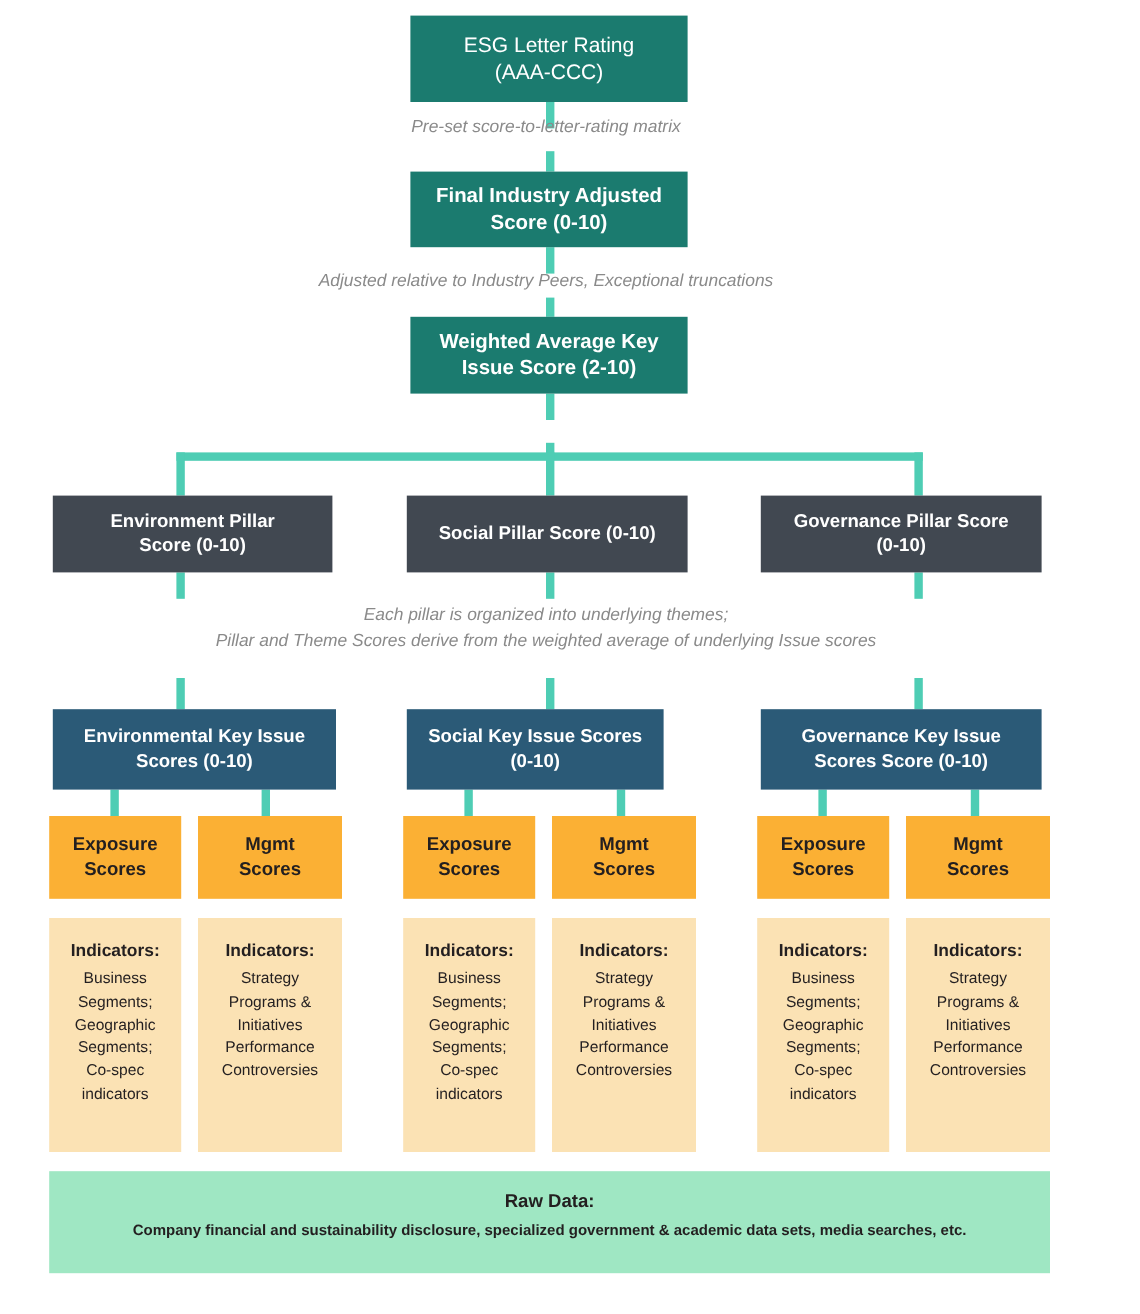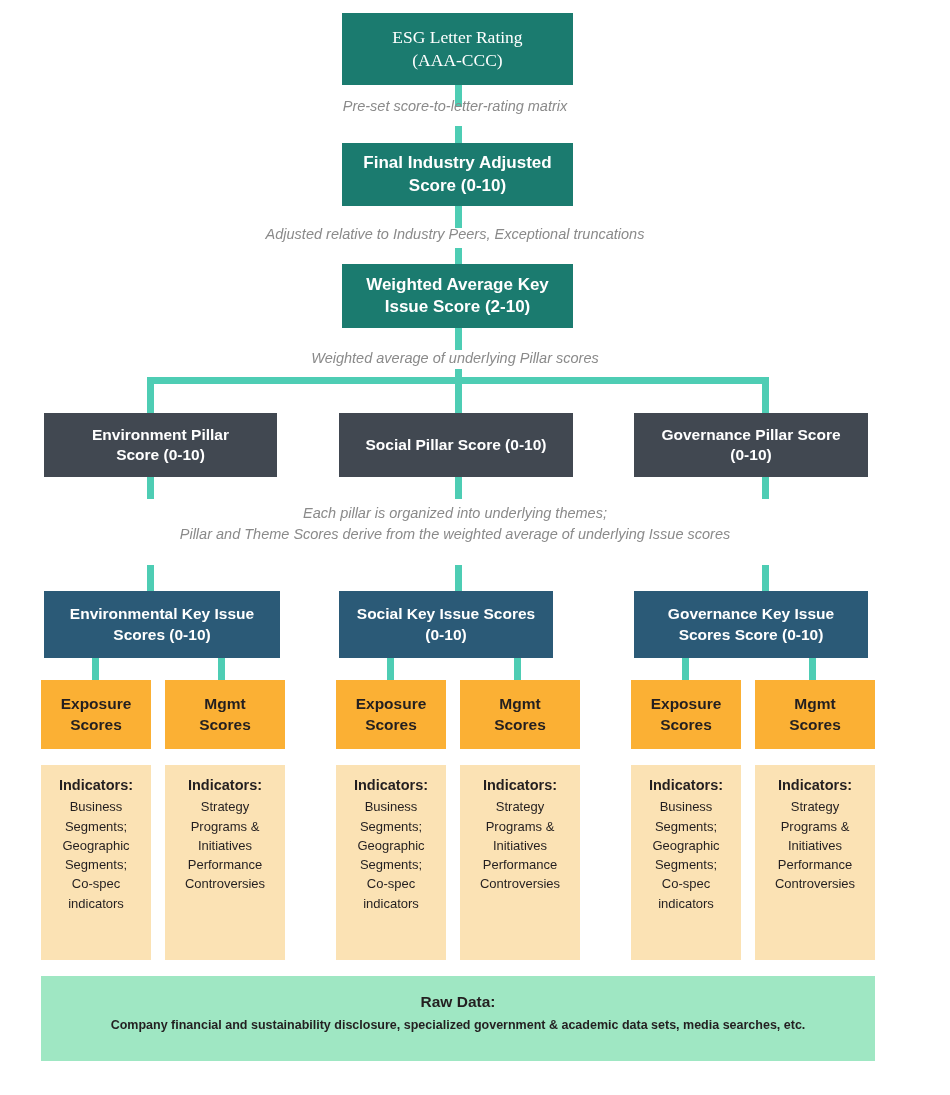--- a/index.html
+++ b/index.html
@@ -70,21 +70,21 @@
     font-weight: bold;
     font-size: 15.5px;
   }
 
   .box-cream {
     background: #fbe2b4;
     color: #231f20;
     display: block;
     text-align: center;
     font-size: 13px;
-    padding-top: 10px;
+    padding-top: 18px;
     line-height: 1.48;
   }
   .box-cream .ind-head {
     font-weight: bold;
     font-size: 14.5px;
     display: block;
     margin-bottom: 1px;
   }
   .box-cream .ind-body {
     display: block;
@@ -146,34 +146,33 @@
   <div class="conn v" style="left:455px; top:565px; height:26px;"></div>
   <div class="conn v" style="left:762px; top:565px; height:26px;"></div>
 
   <div class="conn v" style="left:92px;  top:658px; height:22px;"></div>
   <div class="conn v" style="left:218px; top:658px; height:22px;"></div>
   <div class="conn v" style="left:387px; top:658px; height:22px;"></div>
   <div class="conn v" style="left:514px; top:658px; height:22px;"></div>
   <div class="conn v" style="left:682px; top:658px; height:22px;"></div>
   <div class="conn v" style="left:809px; top:658px; height:22px;"></div>
 
-  <div class="box box-teal title" style="left: 342px; top: 13px; width: 231px; height: 72px; white-space: pre-line; font-family: Liberation Serif, serif;">ESG Letter Rating
+  <div class="box box-teal title" style="left: 342px; top: 13px; width: 231px; height: 72px; white-space: pre-line;">ESG Letter Rating
 (AAA-CCC)</div>
 
   <div class="caption" style="left: 175px; top: 96px; width: 560px; white-space: pre-line;">Pre-set score-to-letter-rating matrix</div>
 
   <div class="box box-teal" style="left: 342px; top: 143px; width: 231px; height: 63px; white-space: pre-line;">Final Industry Adjusted
 Score (0-10)</div>
 
   <div class="caption" style="left: 135px; top: 224px; width: 640px; white-space: pre-line;">Adjusted relative to Industry Peers, Exceptional truncations</div>
 
   <div class="box box-teal" style="left: 342px; top: 264px; width: 231px; height: 64px; white-space: pre-line;">Weighted Average Key
 Issue Score (2-10)</div>
 
-  <div class="caption" style="left: 175px; top: 348px; width: 560px; white-space: pre-line;">Weighted average of underlying Pillar scores</div>
 
   <div class="box box-slate" style="left: 44px; top: 413px; width: 233px; height: 64px; white-space: pre-line;">Environment Pillar
 Score (0-10)</div>
   <div class="box box-slate" style="left: 339px; top: 413px; width: 234px; height: 64px; white-space: pre-line;">Social Pillar Score (0-10)</div>
   <div class="box box-slate" style="left: 634px; top: 413px; width: 234px; height: 64px; white-space: pre-line;">Governance Pillar Score
 (0-10)</div>
 
   <div class="caption" style="left: 140px; top: 503px; width: 630px; white-space: pre-line;">Each pillar is organized into underlying themes;
 Pillar and Theme Scores derive from the weighted average of underlying Issue scores</div>
 

